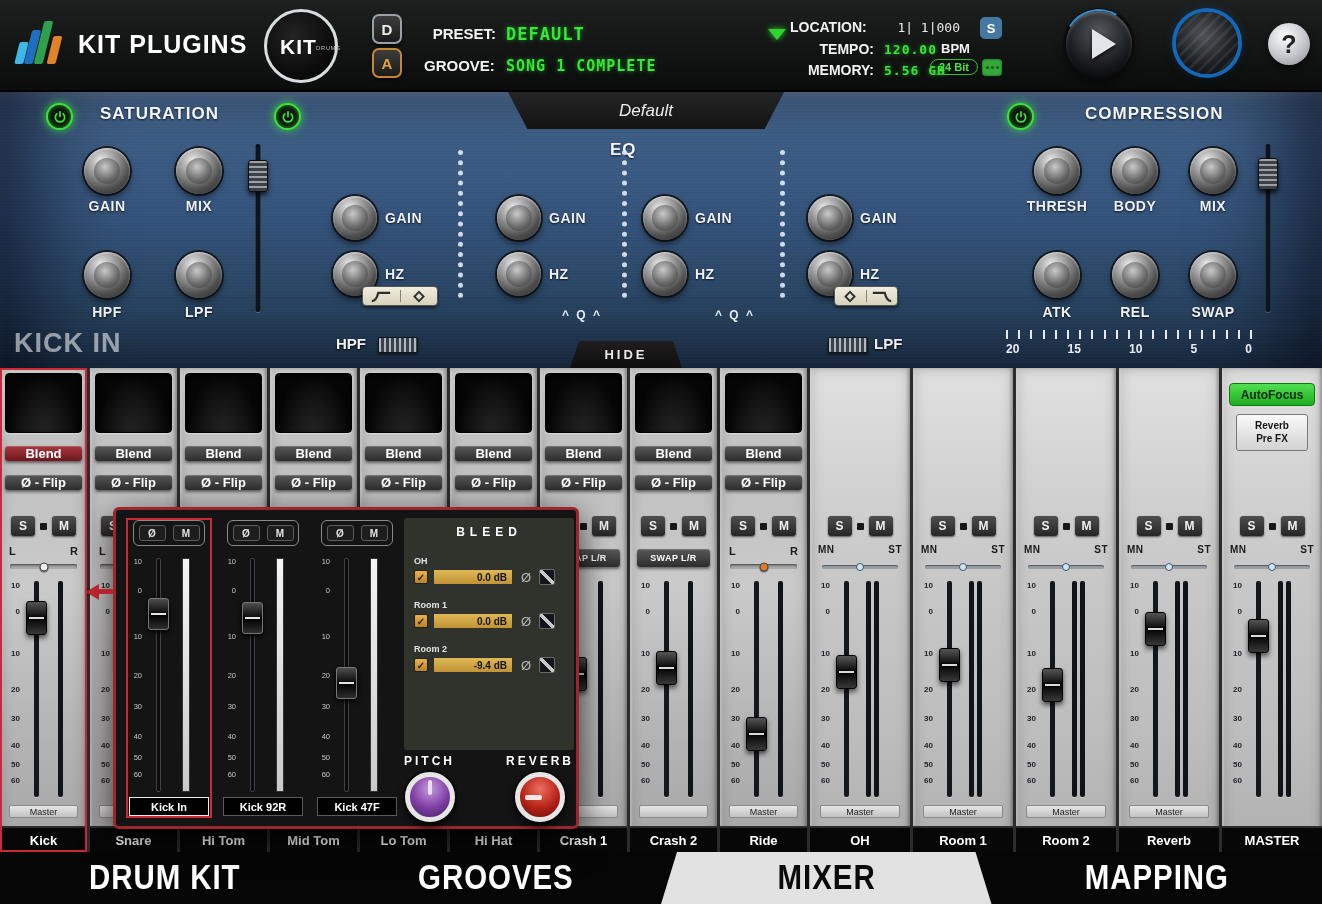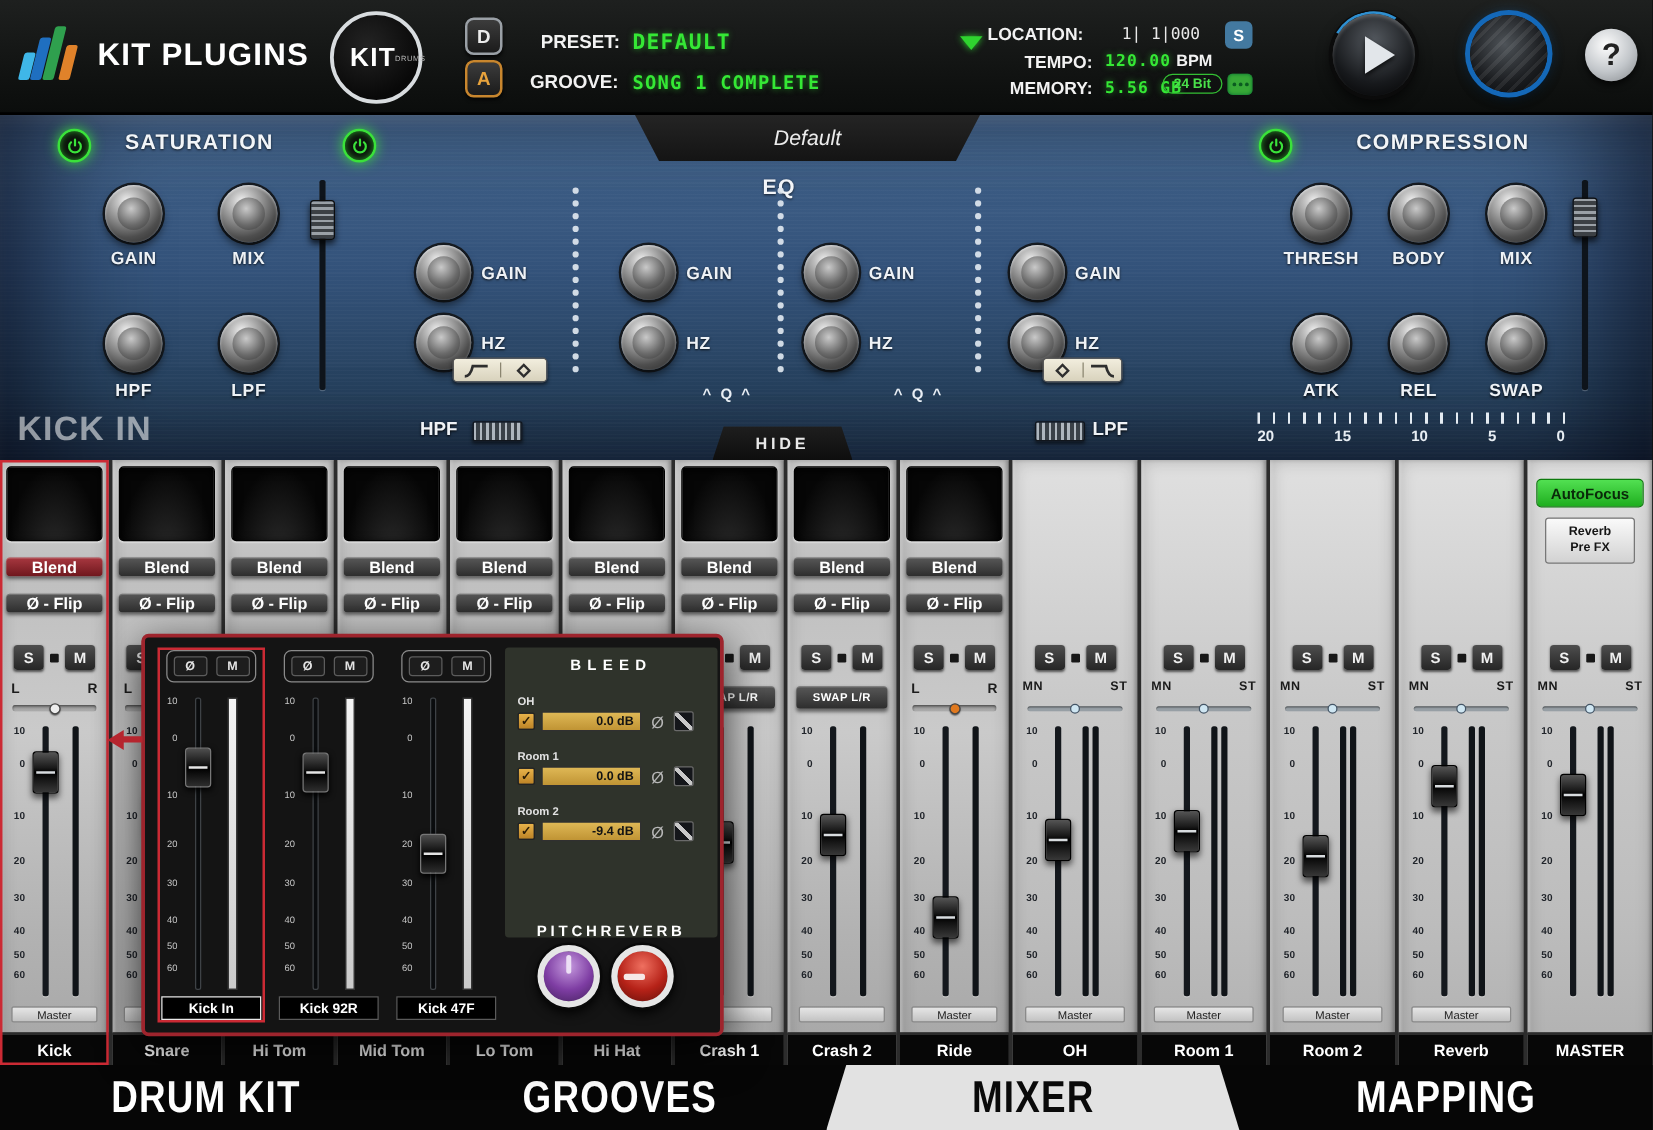--- a/index.html
+++ b/index.html
@@ -137,21 +137,21 @@
 .pmod.selected .pname{border-color:#e8e8e8}
 .bleed{position:absolute;left:288px;top:8px;width:170px;height:232px;background:#2f332b;border-radius:3px;padding-top:7px}
 .btitle{text-align:center;color:#fff;font-weight:bold;font-size:12px;letter-spacing:5px;margin-bottom:17px}
 .brow{margin:15px 10px 0}
 .blabel{color:#e2e2e2;font-size:9px;font-weight:bold;margin-bottom:3px}
 .bctrls{display:flex;align-items:center;gap:5px}
 .bcheck{width:14px;height:14px;border-radius:2px;background:linear-gradient(#e8b34a,#bd8326);border:1px solid #222;color:#2a1c06;font-size:10px;font-weight:bold;display:flex;align-items:center;justify-content:center}
 .bval{width:80px;height:16px;background:linear-gradient(#dfb856,#c09434);border:1px solid #303030;color:#131313;font-size:10px;font-weight:bold;display:flex;align-items:center;justify-content:flex-end;padding-right:5px}
 .bphase{width:16px;height:16px;color:#b8b8b8;font-size:13px;display:flex;align-items:center;justify-content:center}
 .bsq{width:16px;height:16px;background-color:#14161a;border:1px solid #6a6a6a;border-radius:2px;background-image:linear-gradient(45deg,transparent 42%,#c8c8c8 42%,#c8c8c8 58%,transparent 58%)}
-.prrow{position:absolute;left:288px;top:228px;width:170px;display:flex;justify-content:center}
+.prrow{position:absolute;left:288px;top:244px;width:170px;display:flex;justify-content:space-between}
 .prcol{text-align:center}
 .prlabel{color:#fff;font-weight:bold;font-size:12px;letter-spacing:3px;margin-bottom:4px}
 .cknob{width:50px;height:50px;border-radius:50%;border:5px solid #e6e6e6;box-shadow:0 0 0 2px #0a0a0a,0 4px 9px #000;position:relative;margin:0 auto}
 .cknob.pitch{background:radial-gradient(circle at 50% 30%,#c59ade,#7e3da3 55%,#45215e)}
 .cknob.pitch::after{content:"";position:absolute;left:50%;top:3px;width:4px;height:15px;margin-left:-2px;border-radius:2px;background:#ecdff5}
 .cknob.reverb{background:radial-gradient(circle at 50% 30%,#ef7060,#b62218 55%,#64100a)}
 .cknob.reverb::after{content:"";position:absolute;top:50%;left:5px;width:17px;height:5px;margin-top:-2px;border-radius:2px;background:#f6e8e6}
 #popup-arrow{position:absolute;left:86px;top:583px;z-index:41;width:30px;height:18px}
 #popup-arrow i{position:absolute;left:0;top:1px;width:0;height:0;border-top:8px solid transparent;border-bottom:8px solid transparent;border-right:13px solid #b6252e}
 #popup-arrow b{position:absolute;left:12px;top:6px;width:16px;height:5px;background:#b6252e}

